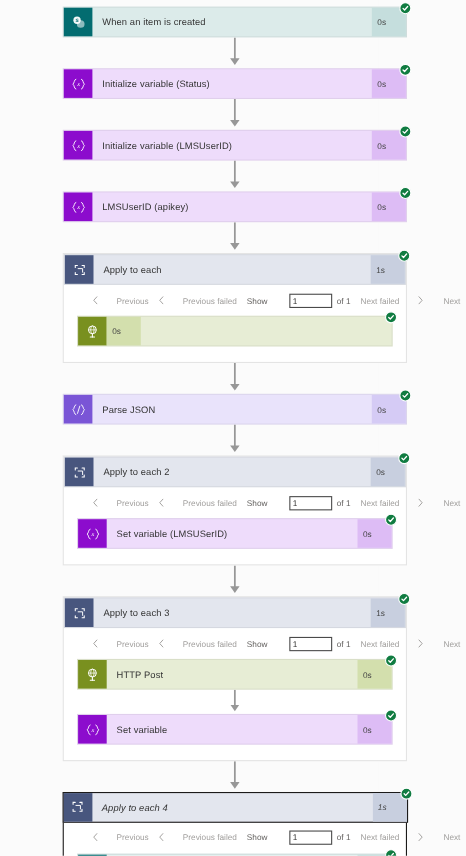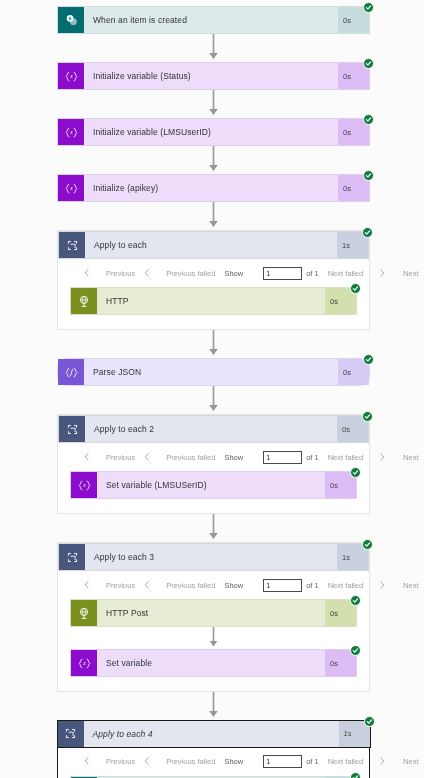--- a/index.html
+++ b/index.html
@@ -92,21 +92,21 @@
   .v-sp            { background: #dcebea; }
   .v-sp .card-icon { background: #036c70; }
   .v-sp .card-duration { background: #c5dedd; }
 
   
   .v-var            { background: #eedcfb; }
   .v-var .card-icon { background: #8c0ccd; }
   .v-var .card-duration { background: #ddbcf5; }
 
   
-  .v-json            { background: #e9e3fb; border-radius: 11px; }
+  .v-json            { background: #e9e3fb; }
   .v-json .card-icon { background: #7a55d6; }
   .v-json .card-duration { background: #d5cbf5; }
 
   
   .v-http            { background: #e7edd5; }
   .v-http .card-icon { background: #79901f; }
   .v-http .card-duration { background: #d3dfad; }
 
   
   .v-loop            { background: #e3e6ee; }
@@ -265,21 +265,21 @@
     </div>
 
     <div class="card v-var">
       <div class="card-icon">
         <svg width="15" height="13" viewBox="0 0 20 14" aria-hidden="true">
           <path d="M6.6 1 C4.4 1 4.9 6 3 7 C4.9 8 4.4 13 6.6 13" stroke="#ffffff" stroke-width="1.1" fill="none" stroke-linecap="round"></path>
           <path d="M13.4 1 C15.6 1 15.1 6 17 7 C15.1 8 15.6 13 13.4 13" stroke="#ffffff" stroke-width="1.1" fill="none" stroke-linecap="round"></path>
           <text x="10" y="9.6" font-family="Liberation Serif, serif" font-style="italic" font-size="7.6" fill="#ffffff" text-anchor="middle">x</text>
         </svg>
       </div>
-      <div class="card-title">Initialize (apikey)</div>
+      <div class="card-title">LMSUserID (apikey)</div>
       <div class="card-duration">0s</div>
       <div class="badge-ok">
         <svg width="7" height="7" viewBox="0 0 10 10">
             <path d="M2 5.2 L4 7.2 L8 2.8" stroke="#ffffff" stroke-width="1.7" fill="none" stroke-linecap="round" stroke-linejoin="round"></path>
           </svg>
       </div>
     </div>
 
     <div class="connector">
       <svg width="11" height="28" viewBox="0 0 11 28">
@@ -341,21 +341,20 @@
         <div class="card v-http">
           <div class="card-icon">
             <svg width="12" height="13" viewBox="0 0 14 16" aria-hidden="true">
               <circle cx="7" cy="6" r="4.4" stroke="#ffffff" stroke-width="1.1" fill="none"></circle>
               <ellipse cx="7" cy="6" rx="1.9" ry="4.4" stroke="#ffffff" stroke-width="0.9" fill="none"></ellipse>
               <line x1="2.6" y1="6" x2="11.4" y2="6" stroke="#ffffff" stroke-width="0.9"></line>
               <line x1="7" y1="10.4" x2="7" y2="14" stroke="#ffffff" stroke-width="1.2" stroke-linecap="round"></line>
               <line x1="4.6" y1="14" x2="9.4" y2="14" stroke="#ffffff" stroke-width="1.2" stroke-linecap="round"></line>
             </svg>
           </div>
-          <div class="card-title">HTTP</div>
           <div class="card-duration">0s</div>
           <div class="badge-ok">
             <svg width="7" height="7" viewBox="0 0 10 10">
                 <path d="M2 5.2 L4 7.2 L8 2.8" stroke="#ffffff" stroke-width="1.7" fill="none" stroke-linecap="round" stroke-linejoin="round"></path>
               </svg>
           </div>
         </div>
       </div>
     </div>
 

